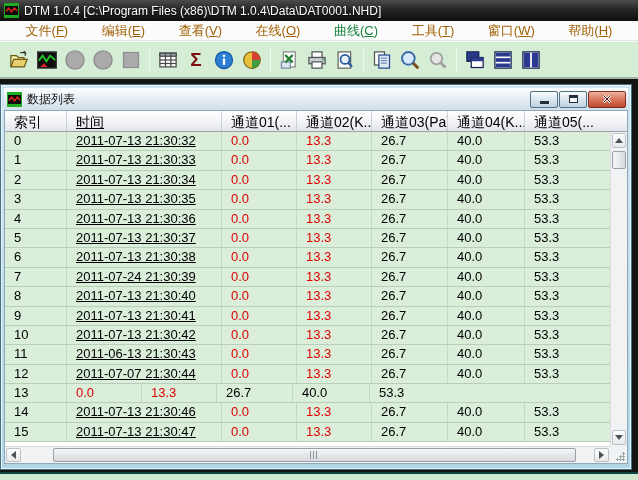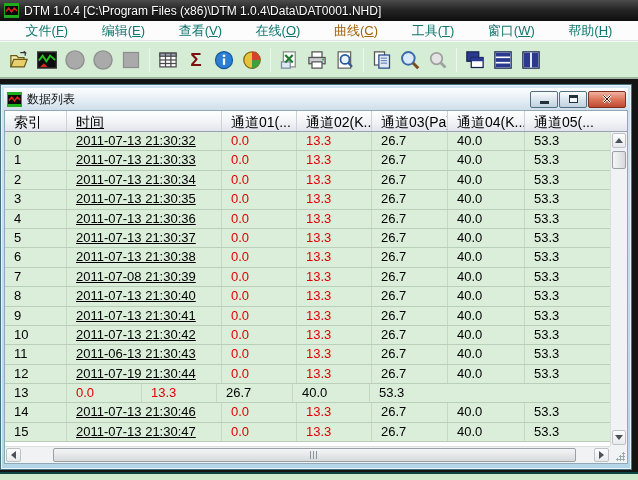--- a/index.html
+++ b/index.html
@@ -9,26 +9,26 @@
 
   
   .titlebar { position:absolute; left:0; top:0; width:638px; height:21px;
     background:linear-gradient(#4c4c4c,#262626 45%,#0e0e0e); display:flex; align-items:center; padding-left:4px;text-align:center; }
   .titlebar .ticon { width:15px; height:15px; margin-right:5px; flex:0 0 auto; }
   .titlebar .ttext { color:#fff; font-size:12px; white-space:nowrap; text-shadow:0 1px 1px #000; }
 
   
   .menubar { position:absolute; left:0; top:21px; width:638px; height:20px; background:#fcfcfc;
     border-bottom:1px solid #e2e2e2; display:flex; justify-content:space-evenly; align-items:center; }
-  .menu-item { font-size:13px; color:#0f766e; padding:1px 8px; cursor:default; white-space:nowrap; }
+  .menu-item { font-size:13px; color:#a16207; padding:1px 8px; cursor:default; white-space:nowrap; }
   .menu-item .mkey { text-decoration:underline; }
   .menu-item .mkey::before { content:"("; text-decoration:none; }
   .menu-item .mkey::after  { content:")"; text-decoration:none; }
   .menu-item .mkey::before, .menu-item .mkey::after { display:inline-block; text-decoration:none; }
-  .menu-item.disabled { color:#a16207; }
+  .menu-item.disabled { color:#15803d; }
 
   
   .toolbar { position:absolute; left:0; top:41px; width:638px; height:38px; background:#d5ecd5;
     border-top:1px solid #f4fbf4; border-bottom:2px solid #9fb59f; display:flex; align-items:center; padding-left:5px; }
   .tbtn { width:26px; height:26px; display:flex; align-items:center; justify-content:center; margin:0 1px; }
   .tsep { width:1px; height:24px; background:#9cae9c; border-right:1px solid #eef7ee; margin:0 4px; }
   .sigma { font-size:19px; font-weight:bold; color:#7e1010; line-height:20px; }
 
   
   .mdi { position:absolute; left:0; top:79px; width:638px; height:393px; background:#141414; }
@@ -349,21 +349,21 @@
               <span class="td c1">2011-07-13 21:30:38</span>
               <span class="td c2 red">0.0</span>
               <span class="td c3 red">13.3</span>
               <span class="td c4">26.7</span>
               <span class="td c5">40.0</span>
               <span class="td c6">53.3</span>
             </div>
 
             <div class="trow">
               <span class="td c0">7</span>
-              <span class="td c1">2011-07-08 21:30:39</span>
+              <span class="td c1">2011-07-24 21:30:39</span>
               <span class="td c2 red">0.0</span>
               <span class="td c3 red">13.3</span>
               <span class="td c4">26.7</span>
               <span class="td c5">40.0</span>
               <span class="td c6">53.3</span>
             </div>
 
             <div class="trow">
               <span class="td c0">8</span>
               <span class="td c1">2011-07-13 21:30:40</span>
@@ -399,21 +399,21 @@
               <span class="td c1">2011-06-13 21:30:43</span>
               <span class="td c2 red">0.0</span>
               <span class="td c3 red">13.3</span>
               <span class="td c4">26.7</span>
               <span class="td c5">40.0</span>
               <span class="td c6">53.3</span>
             </div>
 
             <div class="trow">
               <span class="td c0">12</span>
-              <span class="td c1">2011-07-19 21:30:44</span>
+              <span class="td c1">2011-07-07 21:30:44</span>
               <span class="td c2 red">0.0</span>
               <span class="td c3 red">13.3</span>
               <span class="td c4">26.7</span>
               <span class="td c5">40.0</span>
               <span class="td c6">53.3</span>
             </div>
 
             <div class="trow">
               <span class="td c0">13</span>
               <span class="td c2 red">0.0</span>

